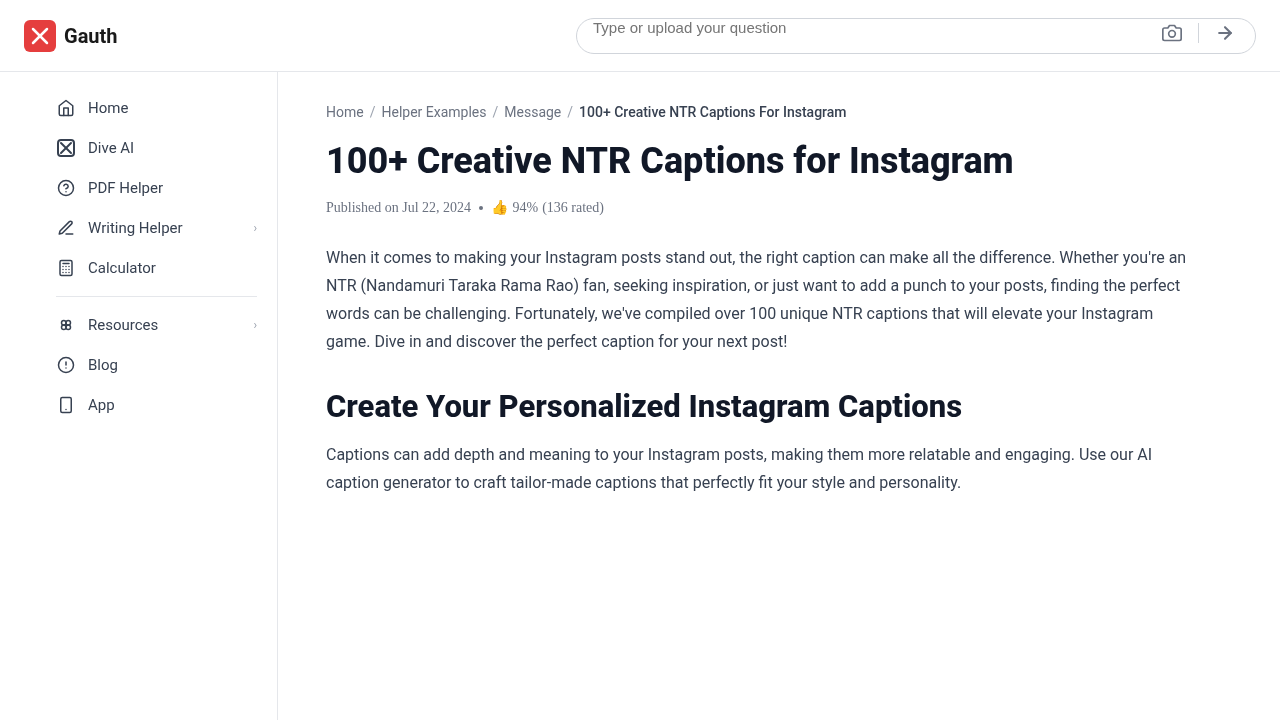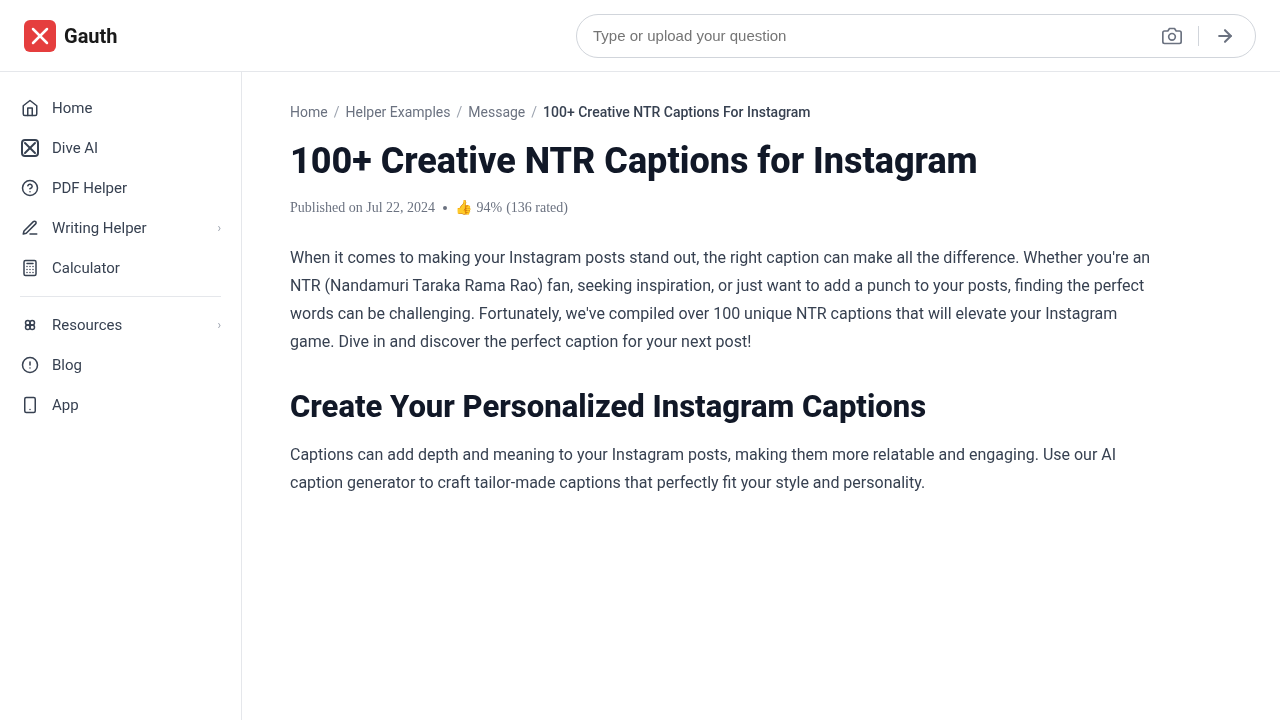--- a/index.html
+++ b/index.html
@@ -54,25 +54,25 @@
     }
 
     .logo-text {
       font-size: 20px;
       font-weight: 700;
       color: #1a1a1a;
     }
 
     .search-bar {
       display: flex;
-      align-items: center;
+      align-items: flex-start;
       border: 1.5px solid #d1d5db;
       border-radius: 999px;
       padding: 0 16px;
-      height: 44px;
+      height: 36px;
       width: 680px;
       background: #fff;
     }
 
     .search-input {
       flex: 1;
       border: none;
       outline: none;
       font-size: 15px;
       color: #6b7280;
@@ -101,20 +101,21 @@
       align-items: center;
       justify-content: center;
       padding: 4px;
     }
 
     
     .layout {
       display: flex;
       margin-top: 72px;
       height: calc(720px - 72px);
+      padding-left: 36px;
     }
 
     
     .sidebar {
       width: 242px;
       border-right: 1px solid #e5e7eb;
       padding: 16px 0;
       height: 100%;
       background: #fff;
       flex-shrink: 0;

